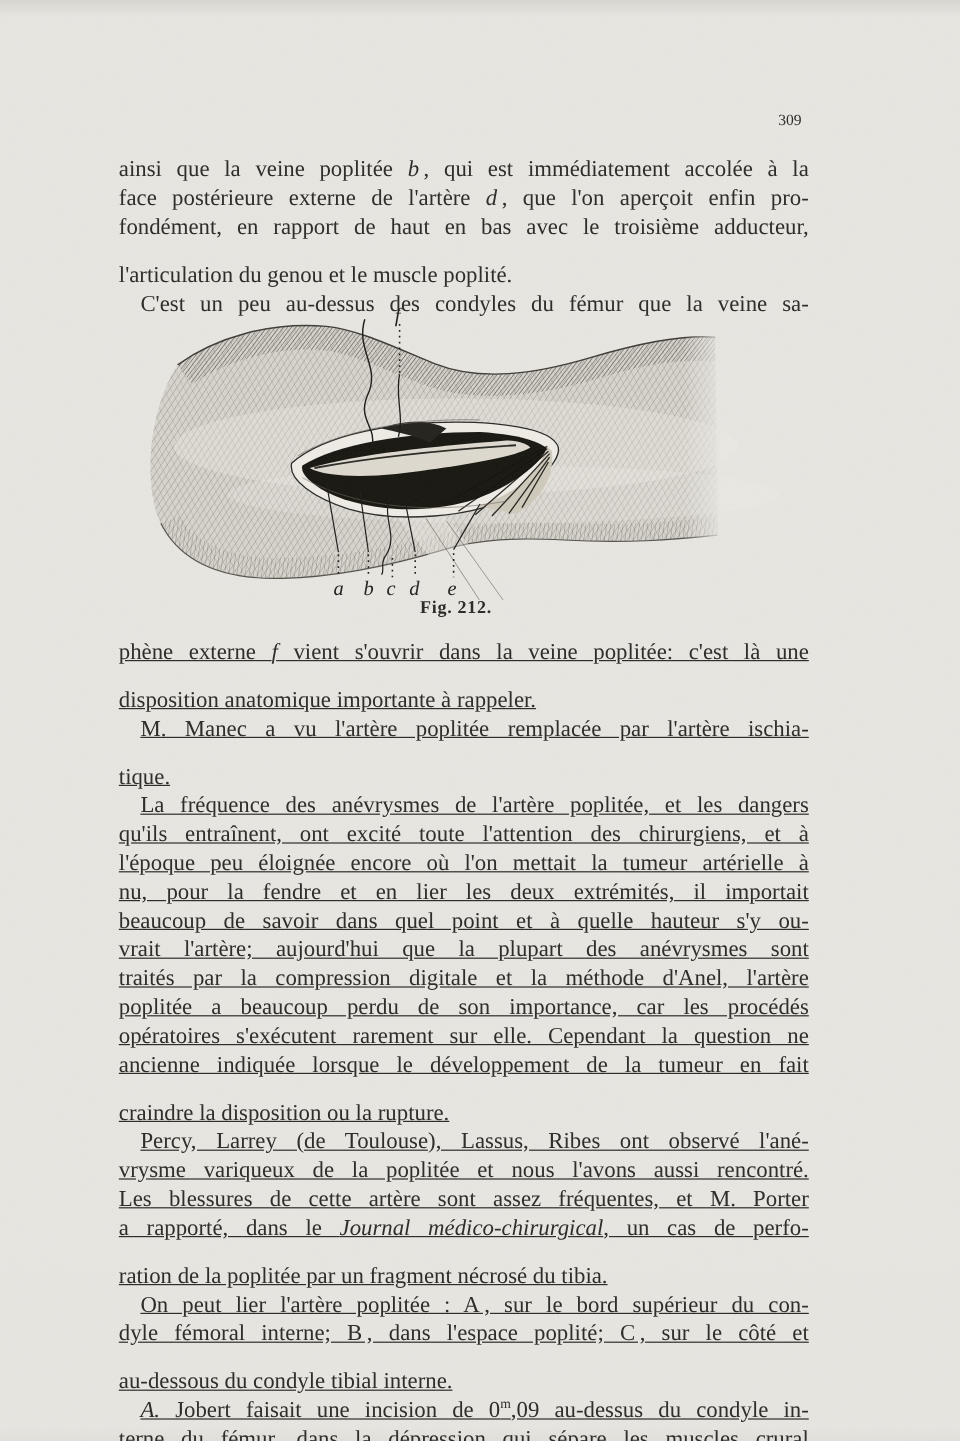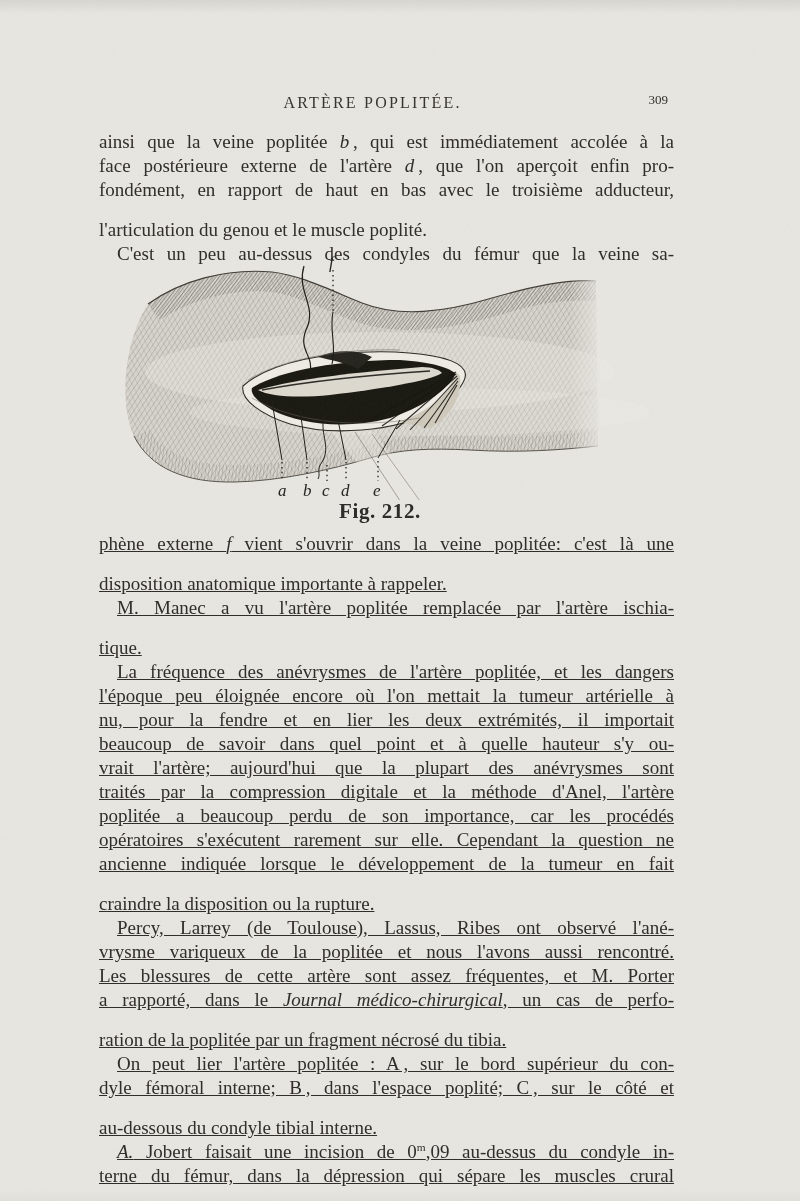--- a/index.html
+++ b/index.html
@@ -30,31 +30,30 @@
   .tline{
     height:24px;line-height:24px;
     text-align:justify;text-align-last:justify;
     overflow:visible;white-space:normal;
   }
   .tline.lastline{text-align-last:left;margin-top:16px;}
   .tline sup{font-size:0.60em;vertical-align:super;line-height:0;}
   .fig-svg{position:absolute;left:90px;top:253px;}
   .fig-caption{
     position:absolute;left:70px;top:499px;width:620px;
-    text-align:center;font-size:21px;font-weight:bold;
+    text-align:center;font-size:15px;font-weight:bold;
     letter-spacing:0.6px;color:#2b2925;
   }
   .fig-label{font-family:"Liberation Serif","DejaVu Serif",serif;font-style:italic;font-size:17px;fill:#22211d;}
 </style>
 </head>
 <body>
 
 <div class="page">
 
-  <div class="hdr-title">ARTÈRE POPLITÉE.</div>
   <div class="hdr-num">309</div>
 
   <div class="tblock tblock-top">
       <div class="para">
         <div class="tline">ainsi que la veine poplitée <i>b</i> , qui est immédiatement accolée à la</div>
         <div class="tline">face postérieure externe de l'artère <i>d</i> , que l'on aperçoit enfin pro-</div>
         <div class="tline">fondément, en rapport de haut en bas avec le troisième adducteur,</div>
         <div class="tline lastline">l'articulation du genou et le muscle poplité.</div>
       </div>
       <div class="para indent">
@@ -174,20 +173,21 @@
       <div class="para">
         <div class="tline">phène externe <i>f</i> vient s'ouvrir dans la veine poplitée: c'est là une</div>
         <div class="tline lastline">disposition anatomique importante à rappeler.</div>
       </div>
       <div class="para indent">
         <div class="tline">M. Manec a vu l'artère poplitée remplacée par l'artère ischia-</div>
         <div class="tline lastline">tique.</div>
       </div>
       <div class="para indent">
         <div class="tline">La fréquence des anévrysmes de l'artère poplitée, et les dangers</div>
+        <div class="tline">qu'ils entraînent, ont excité toute l'attention des chirurgiens, et à</div>
         <div class="tline">l'époque peu éloignée encore où l'on mettait la tumeur artérielle à</div>
         <div class="tline">nu, pour la fendre et en lier les deux extrémités, il importait</div>
         <div class="tline">beaucoup de savoir dans quel point et à quelle hauteur s'y ou-</div>
         <div class="tline">vrait l'artère; aujourd'hui que la plupart des anévrysmes sont</div>
         <div class="tline">traités par la compression digitale et la méthode d'Anel, l'artère</div>
         <div class="tline">poplitée a beaucoup perdu de son importance, car les procédés</div>
         <div class="tline">opératoires s'exécutent rarement sur elle. Cependant la question ne</div>
         <div class="tline">ancienne indiquée lorsque le développement de la tumeur en fait</div>
         <div class="tline lastline">craindre la disposition ou la rupture.</div>
       </div>

